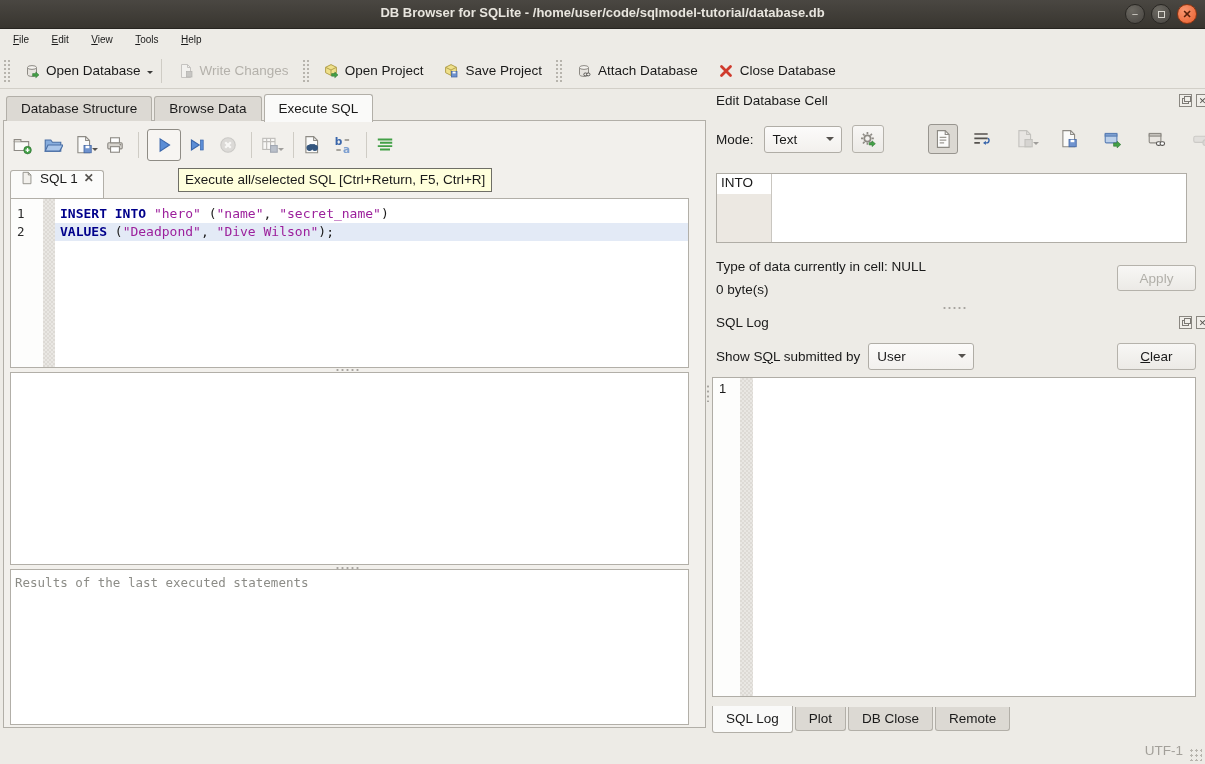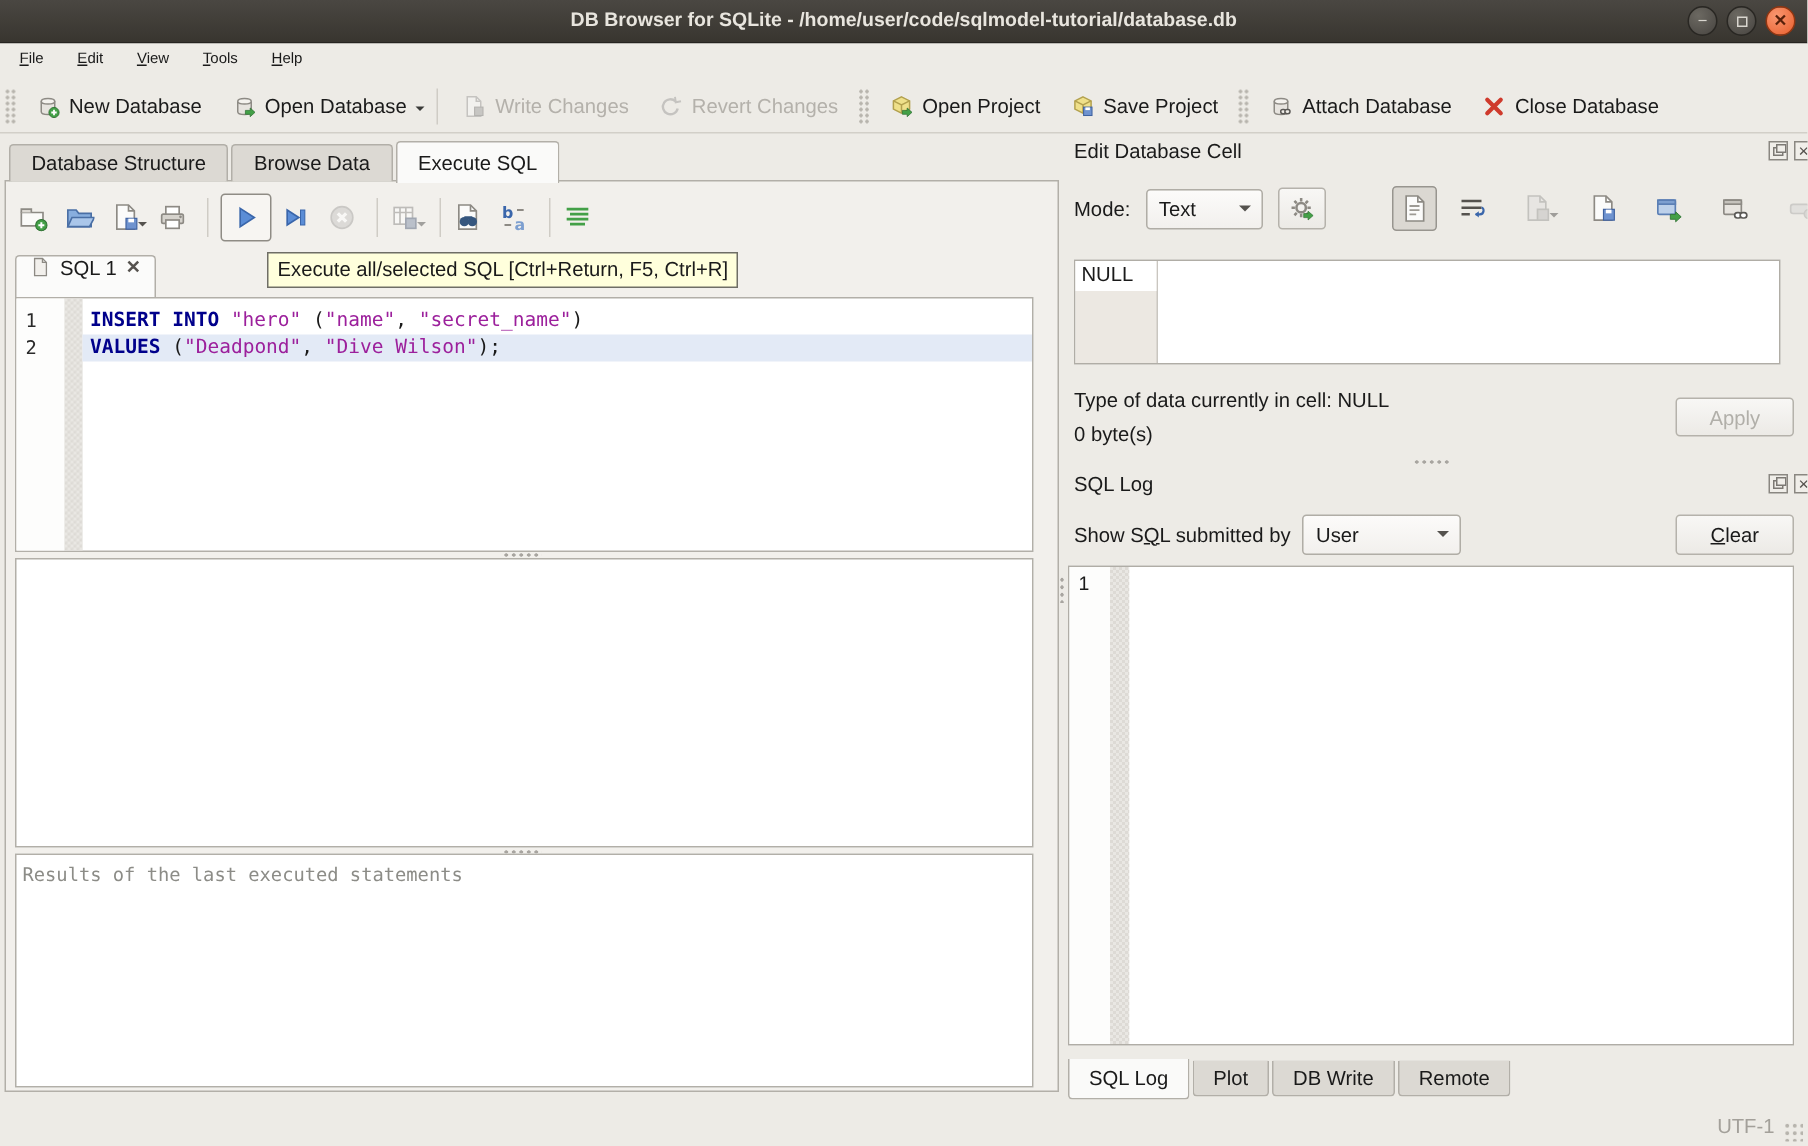--- a/index.html
+++ b/index.html
@@ -162,29 +162,20 @@
   <span class="menu-item">File</span>
   <span class="menu-item">Edit</span>
   <span class="menu-item">View</span>
   <span class="menu-item">Tools</span>
   <span class="menu-item">Help</span>
 </div>
 
 <div class="toolbar">
   <div class="tb-handle"></div>
 
-  <div class="tb-btn">
-    <svg class="i16" viewBox="0 0 16 16">
-      <path d="M3.5 4.5v7c0 1.1 2 1.9 4.5 1.9s4.5-.8 4.5-1.9v-7" fill="#e7e4df" stroke="#8d8a84"></path>
-      <ellipse cx="8" cy="4.5" rx="4.5" ry="1.9" fill="#f4f2ee" stroke="#8d8a84"></ellipse>
-      <circle cx="12" cy="12" r="3.4" fill="#43a047" stroke="#2e7031" stroke-width=".6"></circle>
-      <path d="M12 10.2v3.6M10.2 12h3.6" stroke="#fff" stroke-width="1.2"></path>
-    </svg>
-    <span>New Database</span>
-  </div>
 
   <div class="tb-btn">
     <svg class="i16" viewBox="0 0 16 16">
       <path d="M3.5 4.5v7c0 1.1 2 1.9 4.5 1.9s4.5-.8 4.5-1.9v-7" fill="#e7e4df" stroke="#8d8a84"></path>
       <ellipse cx="8" cy="4.5" rx="4.5" ry="1.9" fill="#f4f2ee" stroke="#8d8a84"></ellipse>
       <path d="M8.6 10.6h3.2V9l3.2 2.9-3.2 2.9v-1.6H8.6z" fill="#43a047" stroke="#2e7031" stroke-width=".5"></path>
     </svg>
     <span>Open Database</span>
   </div>
   <div class="dd-arrow"></div>
@@ -193,27 +184,20 @@
 
   <div class="tb-btn disabled">
     <svg class="i16" viewBox="0 0 16 16">
       <path d="M3.5 1.5h6l3 3v10h-9z" fill="#fbfbfa" stroke="#8d8a84"></path>
       <path d="M9.5 1.5v3h3" fill="none" stroke="#8d8a84"></path>
       <rect x="8.4" y="8.4" width="5.6" height="5.6" fill="#6f93cf" stroke="#3f62a0" stroke-width=".7"></rect>
     </svg>
     <span>Write Changes</span>
   </div>
 
-  <div class="tb-btn disabled">
-    <svg class="i16" viewBox="0 0 16 16">
-      <path d="M12.8 9.3A5 5 0 1 1 11.4 4.6" fill="none" stroke="#8d8a84" stroke-width="1.6"></path>
-      <path d="M11 1.6l.5 3.6 3.5-.7" fill="none" stroke="#8d8a84" stroke-width="1.3"></path>
-    </svg>
-    <span>Revert Changes</span>
-  </div>
 
   <div class="tb-handle"></div>
 
   <div class="tb-btn">
     <svg class="i16" viewBox="0 0 16 16">
       <path d="M8 1.6l5.4 2.7v5.4L8 12.4 2.6 9.7V4.3z" fill="#efe08a" stroke="#b3a14e"></path>
       <path d="M2.6 4.3L8 7l5.4-2.7M8 7v5.4" fill="none" stroke="#b3a14e"></path>
       <path d="M8.6 10.6h3.2V9l3.2 2.9-3.2 2.9v-1.6H8.6z" fill="#43a047" stroke="#2e7031" stroke-width=".5"></path>
     </svg>
     <span>Open Project</span>
@@ -464,21 +448,21 @@
     <svg class="i18" viewBox="0 0 18 18">
       <rect x="2.5" y="6.5" width="11" height="5.5" rx="1.5" fill="#d8d5d0" stroke="#aeaba5"></rect>
       <circle cx="13.3" cy="12.3" r="2.6" fill="#c9c6c1" stroke="#aeaba5"></circle>
     </svg>
   </div>
 
 </div>
 
 <div class="cell-editor">
   <div class="cell-gutter">
-    <div class="topcell">NULL</div>
+    <div class="topcell">INTO</div>
   </div>
 </div>
 
 <div class="info" style="left:716px; top:259px;">Type of data currently in cell: NULL</div>
 <div class="info" style="left:716px; top:282px;">0 byte(s)</div>
 <div class="btn disabled abs" style="left:1117px; top:265px; width:79px; height:26px;">
   <span>Apply</span>
 </div>
 
 <div class="h-dots" style="left:942px; top:306px;"></div>
@@ -508,20 +492,20 @@
 
 <div class="log-box">
   <div class="log-gutter"><span>1</span></div>
   <div class="log-fold"></div>
   <div style="flex:1; background:#fff;"></div>
 </div>
 
 <div class="bottom-tabs">
   <div class="btab active">SQL Log</div>
   <div class="btab">Plot</div>
-  <div class="btab">DB Write</div>
+  <div class="btab">DB Close</div>
   <div class="btab">Remote</div>
 </div>
 
 <div class="statusbar">
   <span class="enc">UTF-1</span>
   <div class="grip"></div>
 </div>
 
 </body></html>

